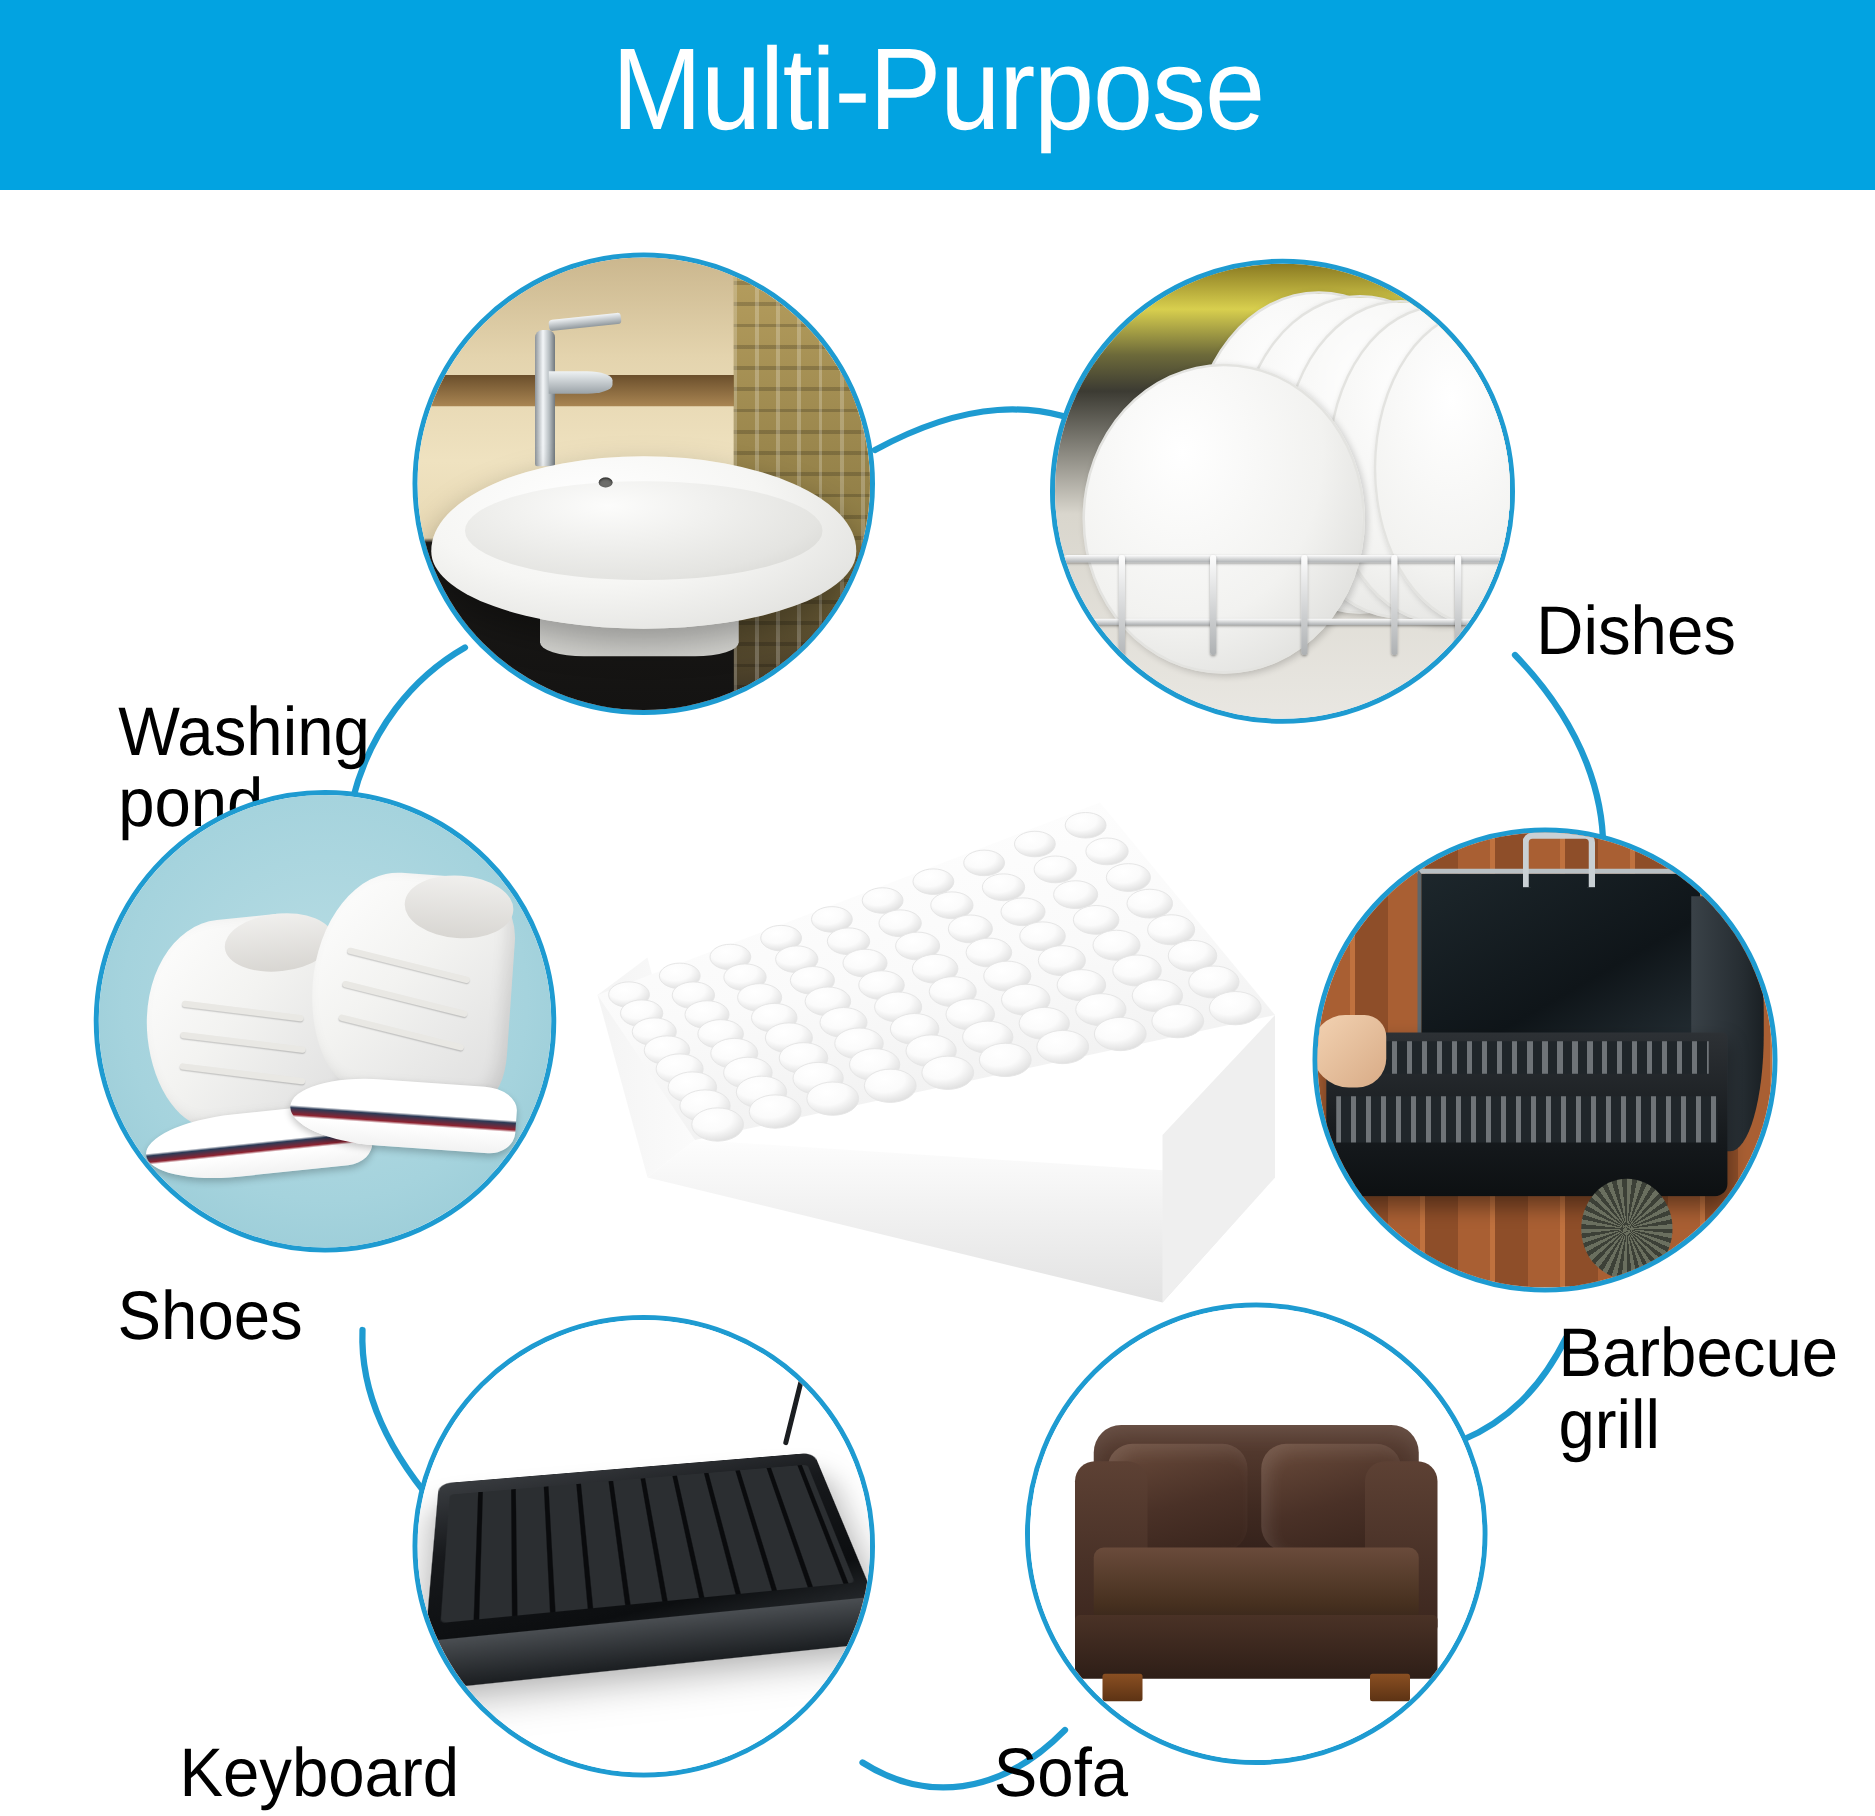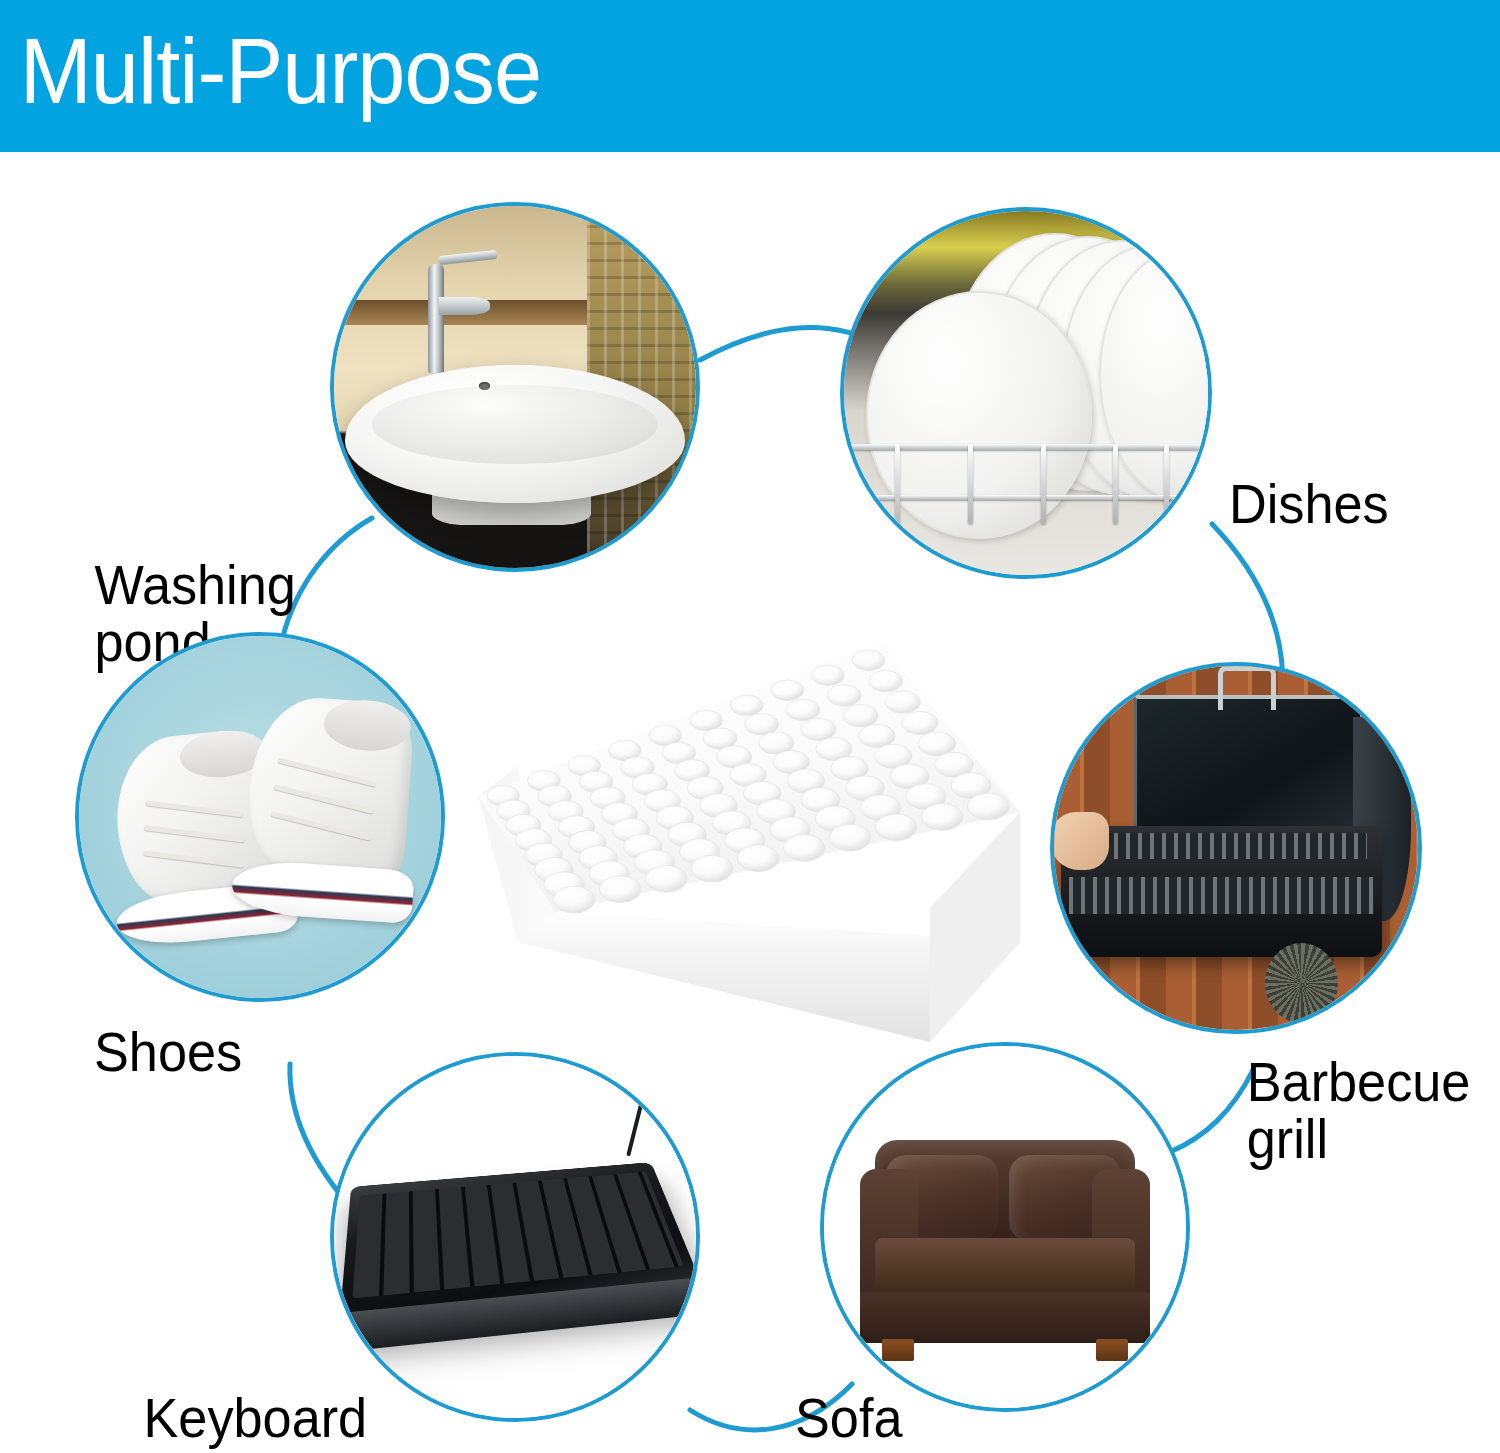--- a/index.html
+++ b/index.html
@@ -7,21 +7,21 @@
   body {
     width:1500px; height:1453px;
     font-family:"Liberation Sans", sans-serif;
     position:relative; overflow:hidden;
   }
 
   
   #banner {
     position:absolute; left:0; top:0; width:1500px; height:152px;
     background:#02a3e1;
-    display:flex; align-items:center; justify-content:flex-start;
+    display:flex; align-items:center; justify-content:center;
   }
   #banner-title {
     color:#ffffff;
     font-size:93px;
     line-height:1;
     font-weight:400;
     letter-spacing:-1px;
     transform:scaleX(0.93);
     transform-origin:center;
     padding-bottom:10px;

